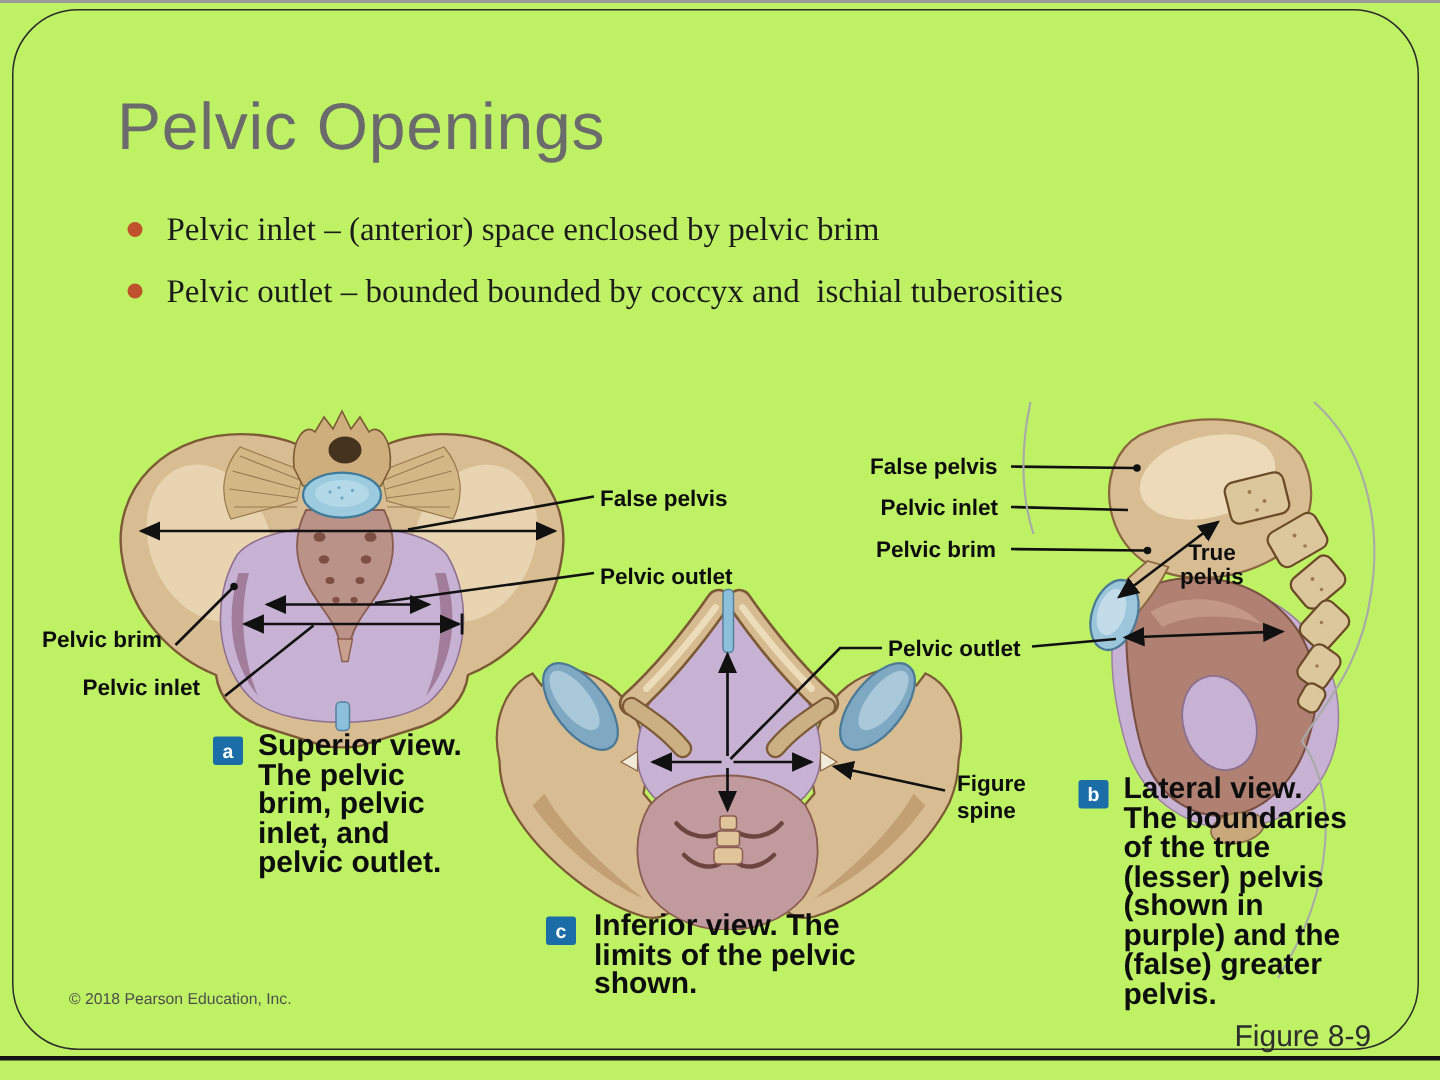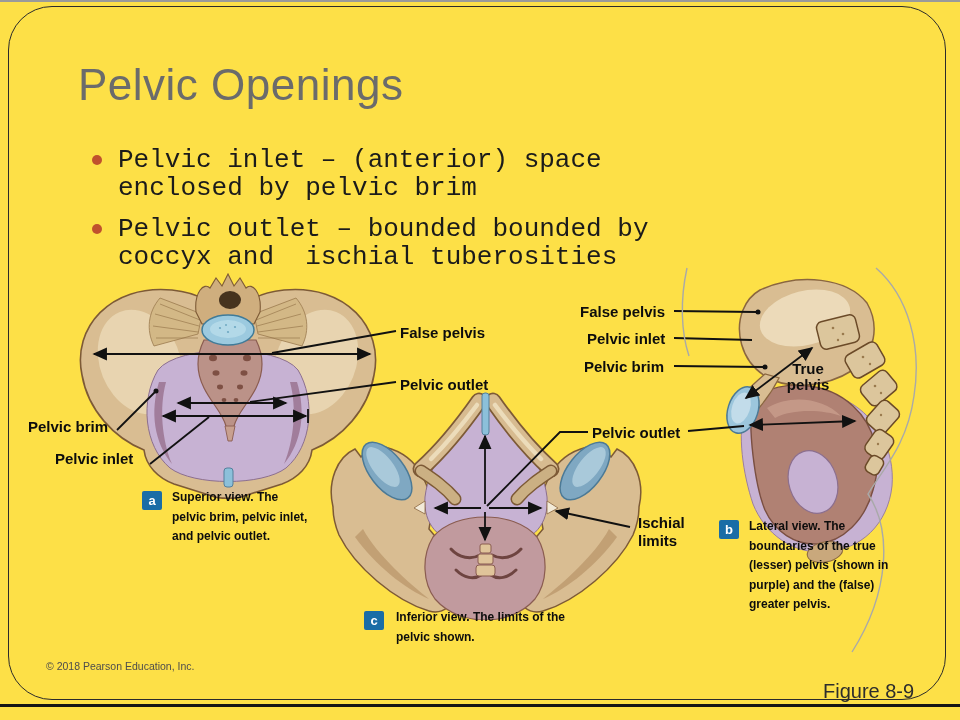--- a/index.html
+++ b/index.html
@@ -1,38 +1,38 @@
 <!DOCTYPE html>
 <html><head>
 <meta charset="utf-8">
 <style>
   html,body{margin:0;padding:0;background:#fff;}
-  .slide{position:relative;width:960px;height:720px;background:#fde047;overflow:hidden;
+  .slide{position:relative;width:960px;height:720px;background:#bef264;overflow:hidden;
          font-family:"Liberation Sans",sans-serif;}
   .edge-top{position:absolute;left:0;top:0;width:960px;height:2px;background:#9a9a9a;}
   .edge-bottom{position:absolute;left:0;top:704px;width:960px;height:2.5px;background:#151515;}
   .slide-border{position:absolute;left:8px;top:6px;width:936px;height:692px;
                 border:1.6px solid #2b2b2b;border-radius:44px;}
   .title{position:absolute;left:78px;top:60px;font-size:44px;font-weight:400;
          color:#6b6b6b;letter-spacing:0.5px;}
-  .bullets{position:absolute;left:82px;top:139px;margin:7px;padding:0;list-style:none;
-           font-family:Liberation Mono, monospace;font-size:26px;line-height:28px;color:#1b1b1b;}
+  .bullets{position:absolute;left:82px;top:139px;margin:0;padding:0;list-style:none;
+           font-family:Liberation Serif, serif;font-size:22px;line-height:28px;color:#1b1b1b;}
   .bullets li{position:relative;padding-left:29px;margin-bottom:13px;width:600px;}
   .bullet-dot{position:absolute;left:3px;top:9px;width:10px;height:10px;border-radius:50%;
               background:#c0512d;}
   .bullet-text{white-space:pre-wrap;}
   .art{position:absolute;}
   .overlay{position:absolute;left:0;top:0;width:960px;height:720px;pointer-events:none;z-index:5;}
   .anat-label{position:absolute;z-index:6;font-weight:bold;font-size:15px;line-height:18px;
               color:#0d0d0d;white-space:nowrap;}
   .anat-label.wrap{white-space:normal;}
   .cap-marker{position:absolute;z-index:6;width:20px;height:19px;background:#1a6da6;
               color:#fff;font-weight:bold;font-size:13px;text-align:center;line-height:19px;
               border-radius:2px;}
-  .cap-text{position:absolute;z-index:6;font-weight:bold;font-size:12px;line-height:19.5px;
+  .cap-text{position:absolute;z-index:6;font-weight:bold;font-size:20px;line-height:19.5px;
             color:#0d0d0d;}
   .copyright{position:absolute;left:46px;top:660px;font-size:10.5px;color:#4d4d4d;}
   .figure-label{position:absolute;left:823px;top:680px;font-size:20px;color:#2d2d2d;}
 </style>
 </head>
 <body>
 
 <div class="slide">
   <div class="edge-top"></div>
   <div class="edge-bottom"></div>
@@ -218,21 +218,21 @@
       <path d="M876,268 C908,296 922,345 914,396 C907,446 882,470 868,494 C892,530 890,592 852,652"></path>
       <path d="M687,268 C680,300 681,332 689,356"></path>
     </g>
   </svg>
 
   <div class="anat-label" style="left:400px;top:324px;">False pelvis</div>
   <div class="anat-label" style="left:400px;top:376px;">Pelvic outlet</div>
   <div class="anat-label" style="left:28px;top:418px;">Pelvic brim</div>
   <div class="anat-label" style="left:55px;top:450px;">Pelvic inlet</div>
   <div class="anat-label" style="left:592px;top:424px;">Pelvic outlet</div>
-  <div class="anat-label wrap" style="left:638px;top:514px;width:62px;">Ischial limits</div>
+  <div class="anat-label wrap" style="left:638px;top:514px;width:62px;">Figure spine</div>
   <div class="anat-label" style="left:580px;top:303px;">False pelvis</div>
   <div class="anat-label" style="left:587px;top:330px;">Pelvic inlet</div>
   <div class="anat-label" style="left:584px;top:358px;">Pelvic brim</div>
   <div class="anat-label wrap" style="left:779px;top:361px;width:58px;line-height:16px;text-align:center;">True pelvis</div>
 
   <div class="cap-marker" style="left:142px;top:491px;">a</div>
   <div class="cap-text" style="left:172px;top:488px;width:138px;">Superior view. The pelvic brim, pelvic inlet, and pelvic outlet.</div>
 
   <div class="cap-marker" style="left:719px;top:520px;">b</div>
   <div class="cap-text" style="left:749px;top:517px;width:158px;">Lateral view. The boundaries of the true (lesser) pelvis (shown in purple) and the (false) greater pelvis.</div>

